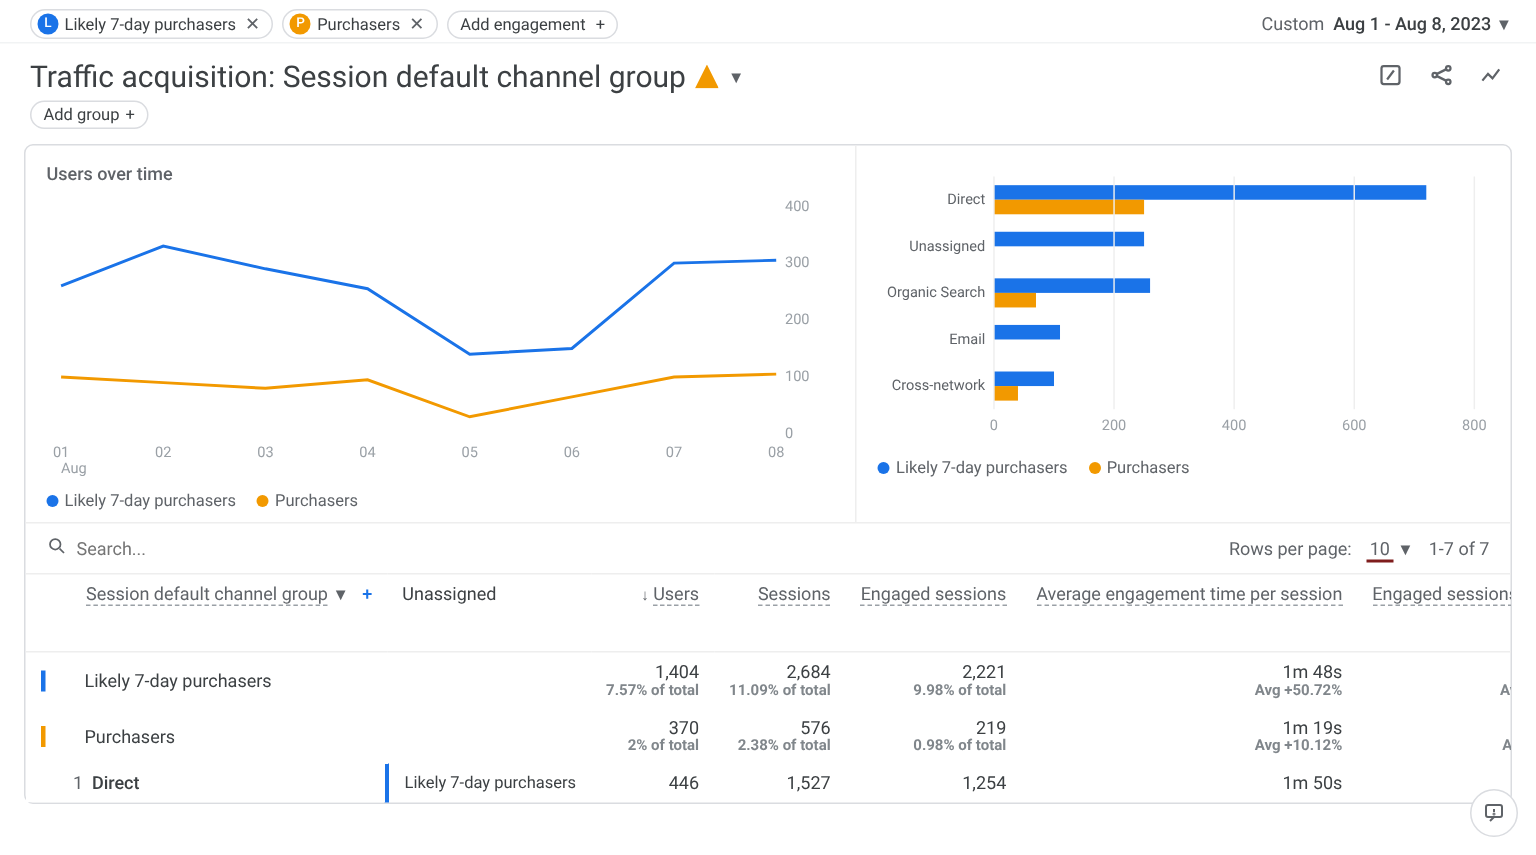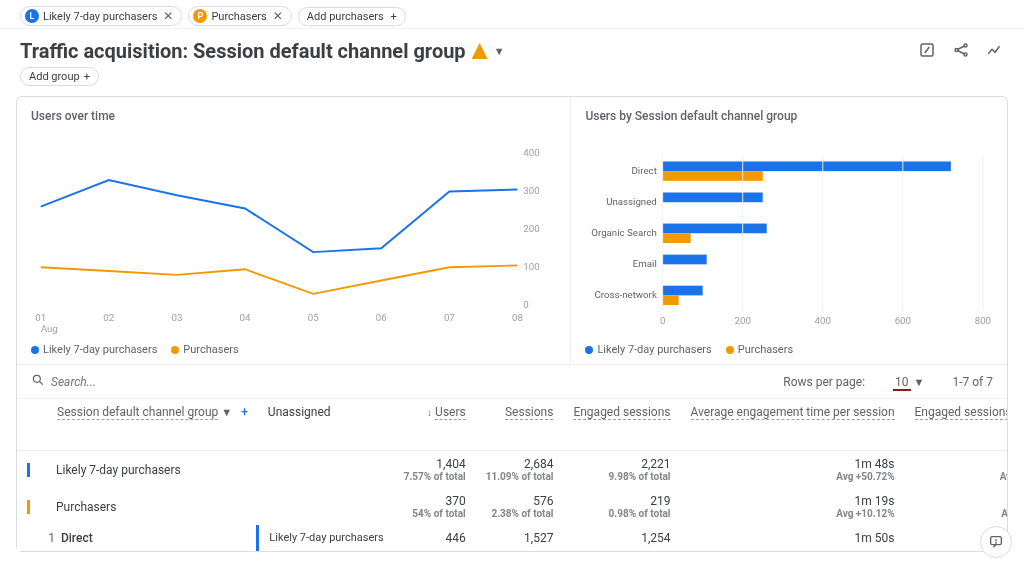--- a/index.html
+++ b/index.html
@@ -10,47 +10,47 @@
 .chip { display: inline-flex; align-items: center; gap: 4px; border: 1px solid #dadce0; border-radius: 14px; padding: 2px 8px 2px 4px; font-size: 11px; color:#3c4043; }
 .chip .dot { width: 14px; height: 14px; border-radius: 50%; display: inline-flex; align-items: center; justify-content: center; color: #fff; font-size: 9px; font-weight: 500; }
 .chip-blue .dot { background: #1a73e8; }
 .chip-orange .dot { background: #f29900; }
 .chip .x { color: #5f6368; font-size: 12px; margin-left: 2px; }
 .chip-add { padding: 2px 8px; }
 .date-range { color:#5f6368; font-size:12px; }
 .date-range b { color:#3c4043; font-weight:500; }
 
 .title-row { display: flex; justify-content: space-between; align-items: center; padding: 10px 20px 4px 20px; }
-.title-row h1 { font-size: 20px; font-weight: 700; color:#3c4043; display:flex; align-items:center; gap:6px;}
+.title-row h1 { font-size: 20px; font-weight: 400; color:#3c4043; display:flex; align-items:center; gap:6px;}
 .badge-warn { width:16px; height:16px; background:#f29900; clip-path: polygon(50% 0, 100% 100%, 0 100%); display:inline-block; position:relative;}
 .chev { color:#5f6368; font-size:11px; }
 .title-actions { display:flex; gap:16px; color:#5f6368; }
 .title-actions svg { width:18px; height:18px; }
 
 .filter-chip { margin: 0 0 10px 20px; display:inline-flex; align-items:center; gap:4px; border:1px solid #dadce0; border-radius:14px; padding:2px 8px; font-size:11px; color:#3c4043; }
 
 .panel { border:1px solid #dadce0; border-radius:6px; margin:0 16px 10px 16px; background:#fff; }
 .panel-pad { padding:12px 14px 6px 14px; }
 .charts-row { display:flex; }
 .chart-left { width:56%; border-right:1px solid #eee; position:relative; }
 .chart-right { width:44%; position:relative; }
-.chart-title { font-size:12px; color:#5f6368; font-weight:500; margin-bottom:24px;}
+.chart-title { font-size:12px; color:#5f6368; font-weight:500; margin-bottom:8px;}
 
 .line-svg { width:100%; height:190px; display:block; }
 .bar-svg { width:100%; height:190px; display:block; }
 
 .legend { display:flex; gap:14px; font-size:11px; color:#5f6368; padding:6px 0 2px 0;}
 .legend span::before { content:''; width:8px; height:8px; border-radius:50%; display:inline-block; margin-right:4px; vertical-align:middle;}
 .legend .lg-blue::before { background:#1a73e8; }
 .legend .lg-orange::before { background:#f29900; }
 
 .table-tools { display:flex; align-items:center; justify-content:space-between; border-top:1px solid #eee; padding:8px 14px; font-size:12px; color:#5f6368;}
 .search { display:flex; align-items:center; gap:6px; flex:1;}
-.search input { border:none; outline:none; font-size:12px; width:200px;font-style:italic;}
-.rpp { display:flex; align-items:flex-start; gap:28px; }
+.search input { border:none; outline:none; font-size:12px; width:200px;}
+.rpp { display:flex; align-items:flex-start; gap:10px; }
 
 .tbl { width:100%; overflow-x:auto; }
 table { border-collapse: collapse; width: 100%; font-size:12px; }
 th, td { padding: 6px 10px; text-align: right; white-space: nowrap; }
 th.first, td.first { text-align:left; position:sticky; left:0; background:#fff; min-width:240px; }
 th { font-weight:400; color:#5f6368; border-top:1px solid #eee; border-bottom:1px solid #eee; vertical-align:top; height:52px;}
 th .dotline { border-bottom: 1px dashed #9aa0a6; display:inline-block; }
 .down-arrow { font-size:10px; }
 td.num { color:#3c4043; }
 td .sub { color:#80868b; font-size:10px; display:block;font-weight:bold;}
@@ -78,23 +78,28 @@
       <span class="dot">L</span>
       <span>Likely 7-day purchasers</span>
       <span class="x">✕</span>
     </span>
     <span class="chip chip-orange">
       <span class="dot">P</span>
       <span>Purchasers</span>
       <span class="x">✕</span>
     </span>
     <span class="chip chip-add">
-      <span>Add purchasers</span>
+      <span>Add engagement</span>
       <span>&nbsp;+</span>
     </span>
+  </div>
+  <div class="date-range">
+    <span>Custom</span>&nbsp;
+    <b>Aug 1 - Aug 8, 2023</b>
+    <span class="chev">▼</span>
   </div>
 </div>
 
 
 <div class="title-row">
   <h1>
     <span>Traffic acquisition: Session default channel group</span>
     <span class="badge-warn"></span>
     <span class="chev">▼</span>
   </h1>
@@ -156,21 +161,20 @@
             <text class="x-tick" x="10" y="187">Aug</text>
           </g>
       </svg>
       <div class="legend">
         <span class="lg-blue">Likely 7-day purchasers</span>
         <span class="lg-orange">Purchasers</span>
       </div>
     </div>
 
     <div class="chart-right panel-pad">
-      <div class="chart-title">Users by Session default channel group</div>
       <svg class="bar-svg" viewBox="0 0 420 190">
         <g id="bar-groups">
             <text class="bar-cat" x="74" y="25" text-anchor="end">Direct</text>
             <rect x="80" y="12" width="297" height="10" fill="#1a73e8"></rect>
             <rect x="80" y="22" width="103.125" height="10" fill="#f29900"></rect>
             <text class="bar-cat" x="74" y="57" text-anchor="end">Unassigned</text>
             <rect x="80" y="44" width="103.125" height="10" fill="#1a73e8"></rect>
             <text class="bar-cat" x="74" y="89" text-anchor="end">Organic Search</text>
             <rect x="80" y="76" width="107.25" height="10" fill="#1a73e8"></rect>
             <rect x="80" y="86" width="28.874999999999996" height="10" fill="#f29900"></rect>
@@ -248,21 +252,21 @@
             <td class="num">2,684<span class="sub">11.09% of total</span></td>
             <td class="num">2,221<span class="sub">9.98% of total</span></td>
             <td class="num">1m 48s<span class="sub">Avg +50.72%</span></td>
             <td class="num">1.58<span class="sub">Avg +31.81%</span></td>
        </tr>
           <tr>
          <td class="first">
               <div class="row-border row-orange" style="padding-left:26px;">Purchasers</div>
             </td>
          <td class="comp-cell"></td>
-            <td class="num">370<span class="sub">54% of total</span></td>
+            <td class="num">370<span class="sub">2% of total</span></td>
             <td class="num">576<span class="sub">2.38% of total</span></td>
             <td class="num">219<span class="sub">0.98% of total</span></td>
             <td class="num">1m 19s<span class="sub">Avg +10.12%</span></td>
             <td class="num">0.59<span class="sub">Avg -50.68%</span></td>
        </tr>
           <tr>
          <td class="first" style="padding-left:20px;"><span style="display:inline-block;width:18px;text-align:right;color:#5f6368;">1</span>&nbsp;&nbsp;<b style="font-weight:500;">Direct</b></td>
          <td class="comp-cell" style="border-left:3px solid #1a73e8; font-size:11px; line-height:1.1;">Likely 7-day purchasers</td>
             <td class="num">446</td>
             <td class="num">1,527</td>

